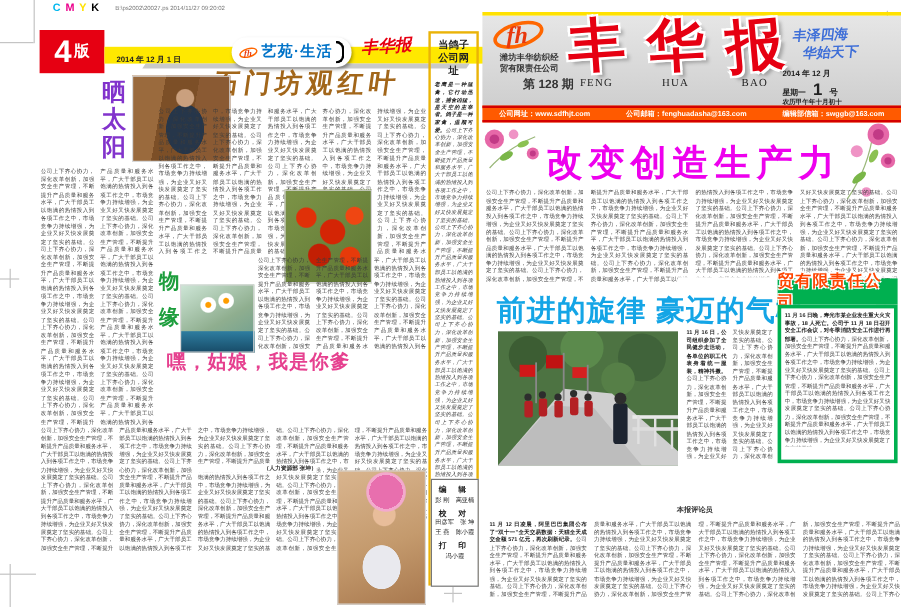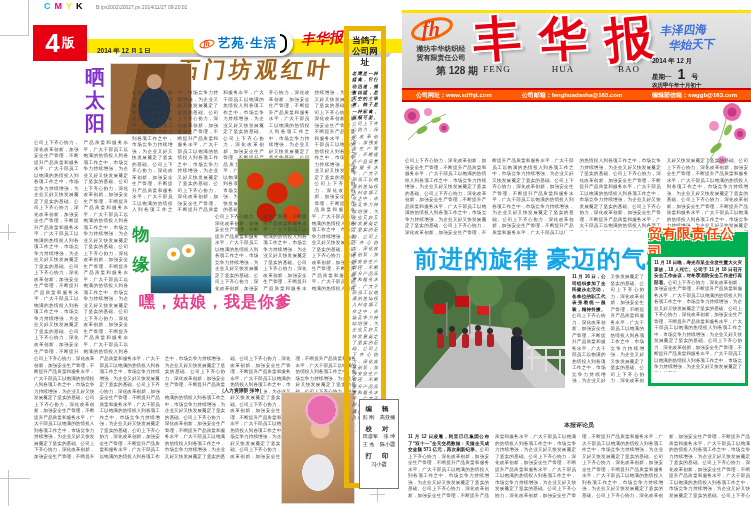--- a/index.html
+++ b/index.html
@@ -135,21 +135,21 @@
     <span>公司上下齐心协力，深化改革创新，加强安全生产管理，不断提升产品质量和服务水平，广大干部员工以饱满的热情投入到各项工作之中，市场竞争力持续增强，为企业又好又快发展奠定了坚实的基础。公司上下齐心协力，深化改革创新，加强安全生产管理，不断提升产品质量和服务水平，广大干部员工以饱满的热情投入到各项工作之中，市场竞争力持续增强，为企业又好又快发展奠定了坚实的基础。公司上下齐心协力，深化改革创新，加强安全生产管理，不断提升产品质量和服务水平，广大干部员工以饱满的热情投入到各项工作之中，市场竞争力持续增强，为企业又好又快发展奠定了坚实的基础。公司上下齐心协力，深化改革创新，加强安全生产管理，不断提升产品质量和服务水平，广大干部员工以饱满的热情投入到各项工作之中，市场竞争力持续增强，为企业又好又快发展奠定了坚实的基础。公司上下齐心协力，深化改革创新，加强安全生产管理，不断提升产品质量和服务水平，广大干部员工以饱满的热情投入到各项工作之中，市场竞争力持续增强，为企业又好又快发展奠定了坚实的基础。公司上下齐心协力，深化改革创新，加强安全生产管理，不断提升产品质量和服务水平，广大干部员工以饱满的热情投入到各项工作之中，市场竞争力持续增强，为企业又好又快发展奠定了坚实的基础。公司上下齐心协力，深化改革创新，加强安全生产管理，不断提升产品质量和服务水平，广大干部员工以饱满的热情投入到各项工作之中，市场竞争力持续增强，为企业又好又快发展奠定了坚实的基础。公司上下齐心协力，深化改革创新，加强安全生产管理，不断提升产品质量和服务水平，广大干部员工以饱满的热情投入到各项工作之中，市场竞争力持续增强，为企业又好又快发展奠定了坚实的基础。公司上下齐心协力，深化改革创新，加强安全生产管理，不断提升产品质量和服务水平，广大干部员工以饱满的热情投入到各项工作之中，市场竞争力持续增强，为企业又好又快发展奠定了坚实的基础。公司上下齐心协力，深化改革创新，加强安全生产管理，不断提升产品质量和服务水平，广大干部员工以饱满的热情投入到各项工作之中，市场竞争力持续增强，为企业又好又快发展奠定了坚实的基础。公司上下齐心协力，深化改革创新，加强安全生产管理，不断提升产品质量和服务水平，广大干部员工以饱满的热情投入到各项工作之中，市场竞争力持续增强，为企业又好又快发展奠定了坚实的基础。</span>
   </div>
   <div class="abs" style="left:160px;top:387px;width:104px;text-align:right;font-size:4.8px;font-weight:bold;background:#fff;">（人力资源部 张坤）</div>
   <div class="abs photo" style="left:281px;top:392px;width:74px;height:112px;
        background:
          radial-gradient(circle 16px at 55% 16%, #e86fae 0 14px, #f3a9cd 14px 16px, transparent 17px),
          radial-gradient(circle 9px at 53% 33%, #e8bd9a 0 9px, transparent 10px),
          radial-gradient(ellipse 26px 30px at 50% 72%, #e9e9ee 0 60%, transparent 62%),
          linear-gradient(160deg,#d9b58f,#c49a6d 55%,#a8784e);"></div>
 
-  <div class="abs" style="left:344px;top:26px;width:42px;height:462px;border:5px solid #eab308;box-sizing:border-box;padding:4px 3px;">
+  <div class="abs" style="left:357px;top:26px;width:42px;height:462px;border:2px solid #eab308;box-sizing:border-box;padding:4px 3px;">
     <div style="text-align:center;font-size:8.5px;font-weight:bold;line-height:11px;">
       <div>当鸽子</div>
       <div>公司网址</div>
     </div>
     <div class="bt" style="font-style:italic;margin-top:3px;height:350px;font-size:4.4px;">
       <span class="op">老鹰是一种猛禽，它行动迅速，捕食凶猛，是天空的主宰者。鸽子是一种家禽，温顺可爱。</span><span>公司上下齐心协力，深化改革创新，加强安全生产管理，不断提升产品质量和服务水平，广大干部员工以饱满的热情投入到各项工作之中，市场竞争力持续增强，为企业又好又快发展奠定了坚实的基础。公司上下齐心协力，深化改革创新，加强安全生产管理，不断提升产品质量和服务水平，广大干部员工以饱满的热情投入到各项工作之中，市场竞争力持续增强，为企业又好又快发展奠定了坚实的基础。公司上下齐心协力，深化改革创新，加强安全生产管理，不断提升产品质量和服务水平，广大干部员工以饱满的热情投入到各项工作之中，市场竞争力持续增强，为企业又好又快发展奠定了坚实的基础。公司上下齐心协力，深化改革创新，加强安全生产管理，不断提升产品质量和服务水平，广大干部员工以饱满的热情投入到各项工作之中，市场竞争力持续增强，为企业又好又快发展奠定了坚实的基础。公司上下齐心协力，深化改革创新，加强安全生产管理，不断提升产品质量和服务水平，广大干部员工以饱满的热情投入到各项工作之中，市场竞争力持续增强，为企业又好又快发展奠定了坚实的基础。公司上下齐心协力，深化改革创新，加强安全生产管理，不断提升产品质量和服务水平，广大干部员工以饱满的热情投入到各项工作之中，市场竞争力持续增强，为企业又好又快发展奠定了坚实的基础。</span>
     </div>
   </div>
   <div class="abs staff" style="left:359px;top:399px;width:38px;height:86px;">
     <div class="lb">编 辑</div>
@@ -219,20 +219,21 @@
     <ellipse cx="18" cy="48" rx="7" ry="3" fill="#7ab648" transform="rotate(-40 18 48)"></ellipse>
     <ellipse cx="30" cy="30" rx="6" ry="3" fill="#8cc152" transform="rotate(-60 30 30)"></ellipse>
     <circle cx="34" cy="12" r="9" fill="#e668a8"></circle>
       <circle cx="34" cy="12" r="4.5" fill="#c23a86"></circle>
     <circle cx="16" cy="26" r="5" fill="#ef93c5"></circle>
       <circle cx="42" cy="34" r="6" fill="#e668a8"></circle>
     <circle cx="42" cy="34" r="3" fill="#c23a86"></circle>
       <circle cx="24" cy="60" r="4" fill="#ef93c5"></circle>
   </svg>
 
+  <div class="abs" style="left:448px;top:116px;width:260px;text-align:center;font-size:30px;font-weight:bold;color:#ee00ee;letter-spacing:5px;">改变创造生产力</div>
   <div class="abs bt cols4" style="left:405px;top:158px;width:343px;height:80px;">
     <span>公司上下齐心协力，深化改革创新，加强安全生产管理，不断提升产品质量和服务水平，广大干部员工以饱满的热情投入到各项工作之中，市场竞争力持续增强，为企业又好又快发展奠定了坚实的基础。公司上下齐心协力，深化改革创新，加强安全生产管理，不断提升产品质量和服务水平，广大干部员工以饱满的热情投入到各项工作之中，市场竞争力持续增强，为企业又好又快发展奠定了坚实的基础。公司上下齐心协力，深化改革创新，加强安全生产管理，不断提升产品质量和服务水平，广大干部员工以饱满的热情投入到各项工作之中，市场竞争力持续增强，为企业又好又快发展奠定了坚实的基础。公司上下齐心协力，深化改革创新，加强安全生产管理，不断提升产品质量和服务水平，广大干部员工以饱满的热情投入到各项工作之中，市场竞争力持续增强，为企业又好又快发展奠定了坚实的基础。公司上下齐心协力，深化改革创新，加强安全生产管理，不断提升产品质量和服务水平，广大干部员工以饱满的热情投入到各项工作之中，市场竞争力持续增强，为企业又好又快发展奠定了坚实的基础。公司上下齐心协力，深化改革创新，加强安全生产管理，不断提升产品质量和服务水平，广大干部员工以饱满的热情投入到各项工作之中，市场竞争力持续增强，为企业又好又快发展奠定了坚实的基础。公司上下齐心协力，深化改革创新，加强安全生产管理，不断提升产品质量和服务水平，广大干部员工以饱满的热情投入到各项工作之中，市场竞争力持续增强，为企业又好又快发展奠定了坚实的基础。公司上下齐心协力，深化改革创新，加强安全生产管理，不断提升产品质量和服务水平，广大干部员工以饱满的热情投入到各项工作之中，市场竞争力持续增强，为企业又好又快发展奠定了坚实的基础。公司上下齐心协力，深化改革创新，加强安全生产管理，不断提升产品质量和服务水平，广大干部员工以饱满的热情投入到各项工作之中，市场竞争力持续增强，为企业又好又快发展奠定了坚实的基础。公司上下齐心协力，深化改革创新，加强安全生产管理，不断提升产品质量和服务水平，广大干部员工以饱满的热情投入到各项工作之中，市场竞争力持续增强，为企业又好又快发展奠定了坚实的基础。公司上下齐心协力，深化改革创新，加强安全生产管理，不断提升产品质量和服务水平，广大干部员工以饱满的热情投入到各项工作之中，市场竞争力持续增强，为企业又好又快发展奠定了坚实的基础。公司上下齐心协力，深化改革创新，加强安全生产管理，不断提升产品质量和服务水平，广大干部员工以饱满的热情投入到各项工作之中，市场竞争力持续增强，为企业又好又快发展奠定了坚实的基础。</span>
   </div>
   <div class="abs" style="left:565px;top:231px;width:182px;text-align:right;font-size:5px;font-weight:bold;background:#fff;">（本报记者 吴亚楠 通讯员 陈田霞 管秀玉）</div>
 
   <div class="abs" style="left:414px;top:243px;width:285px;font-size:24px;font-weight:bold;color:#14a5e6;letter-spacing:1px;">前进的旋律  豪迈的气概</div>
   <svg class="abs photo" style="left:415px;top:276px;" width="150" height="112" viewBox="0 0 150 112">
     <rect width="150" height="112" fill="#4d7342"></rect>
     <circle cx="25" cy="20" r="16" fill="#3c5d33"></circle>
       <circle cx="70" cy="14" r="18" fill="#5b8a4c"></circle>

